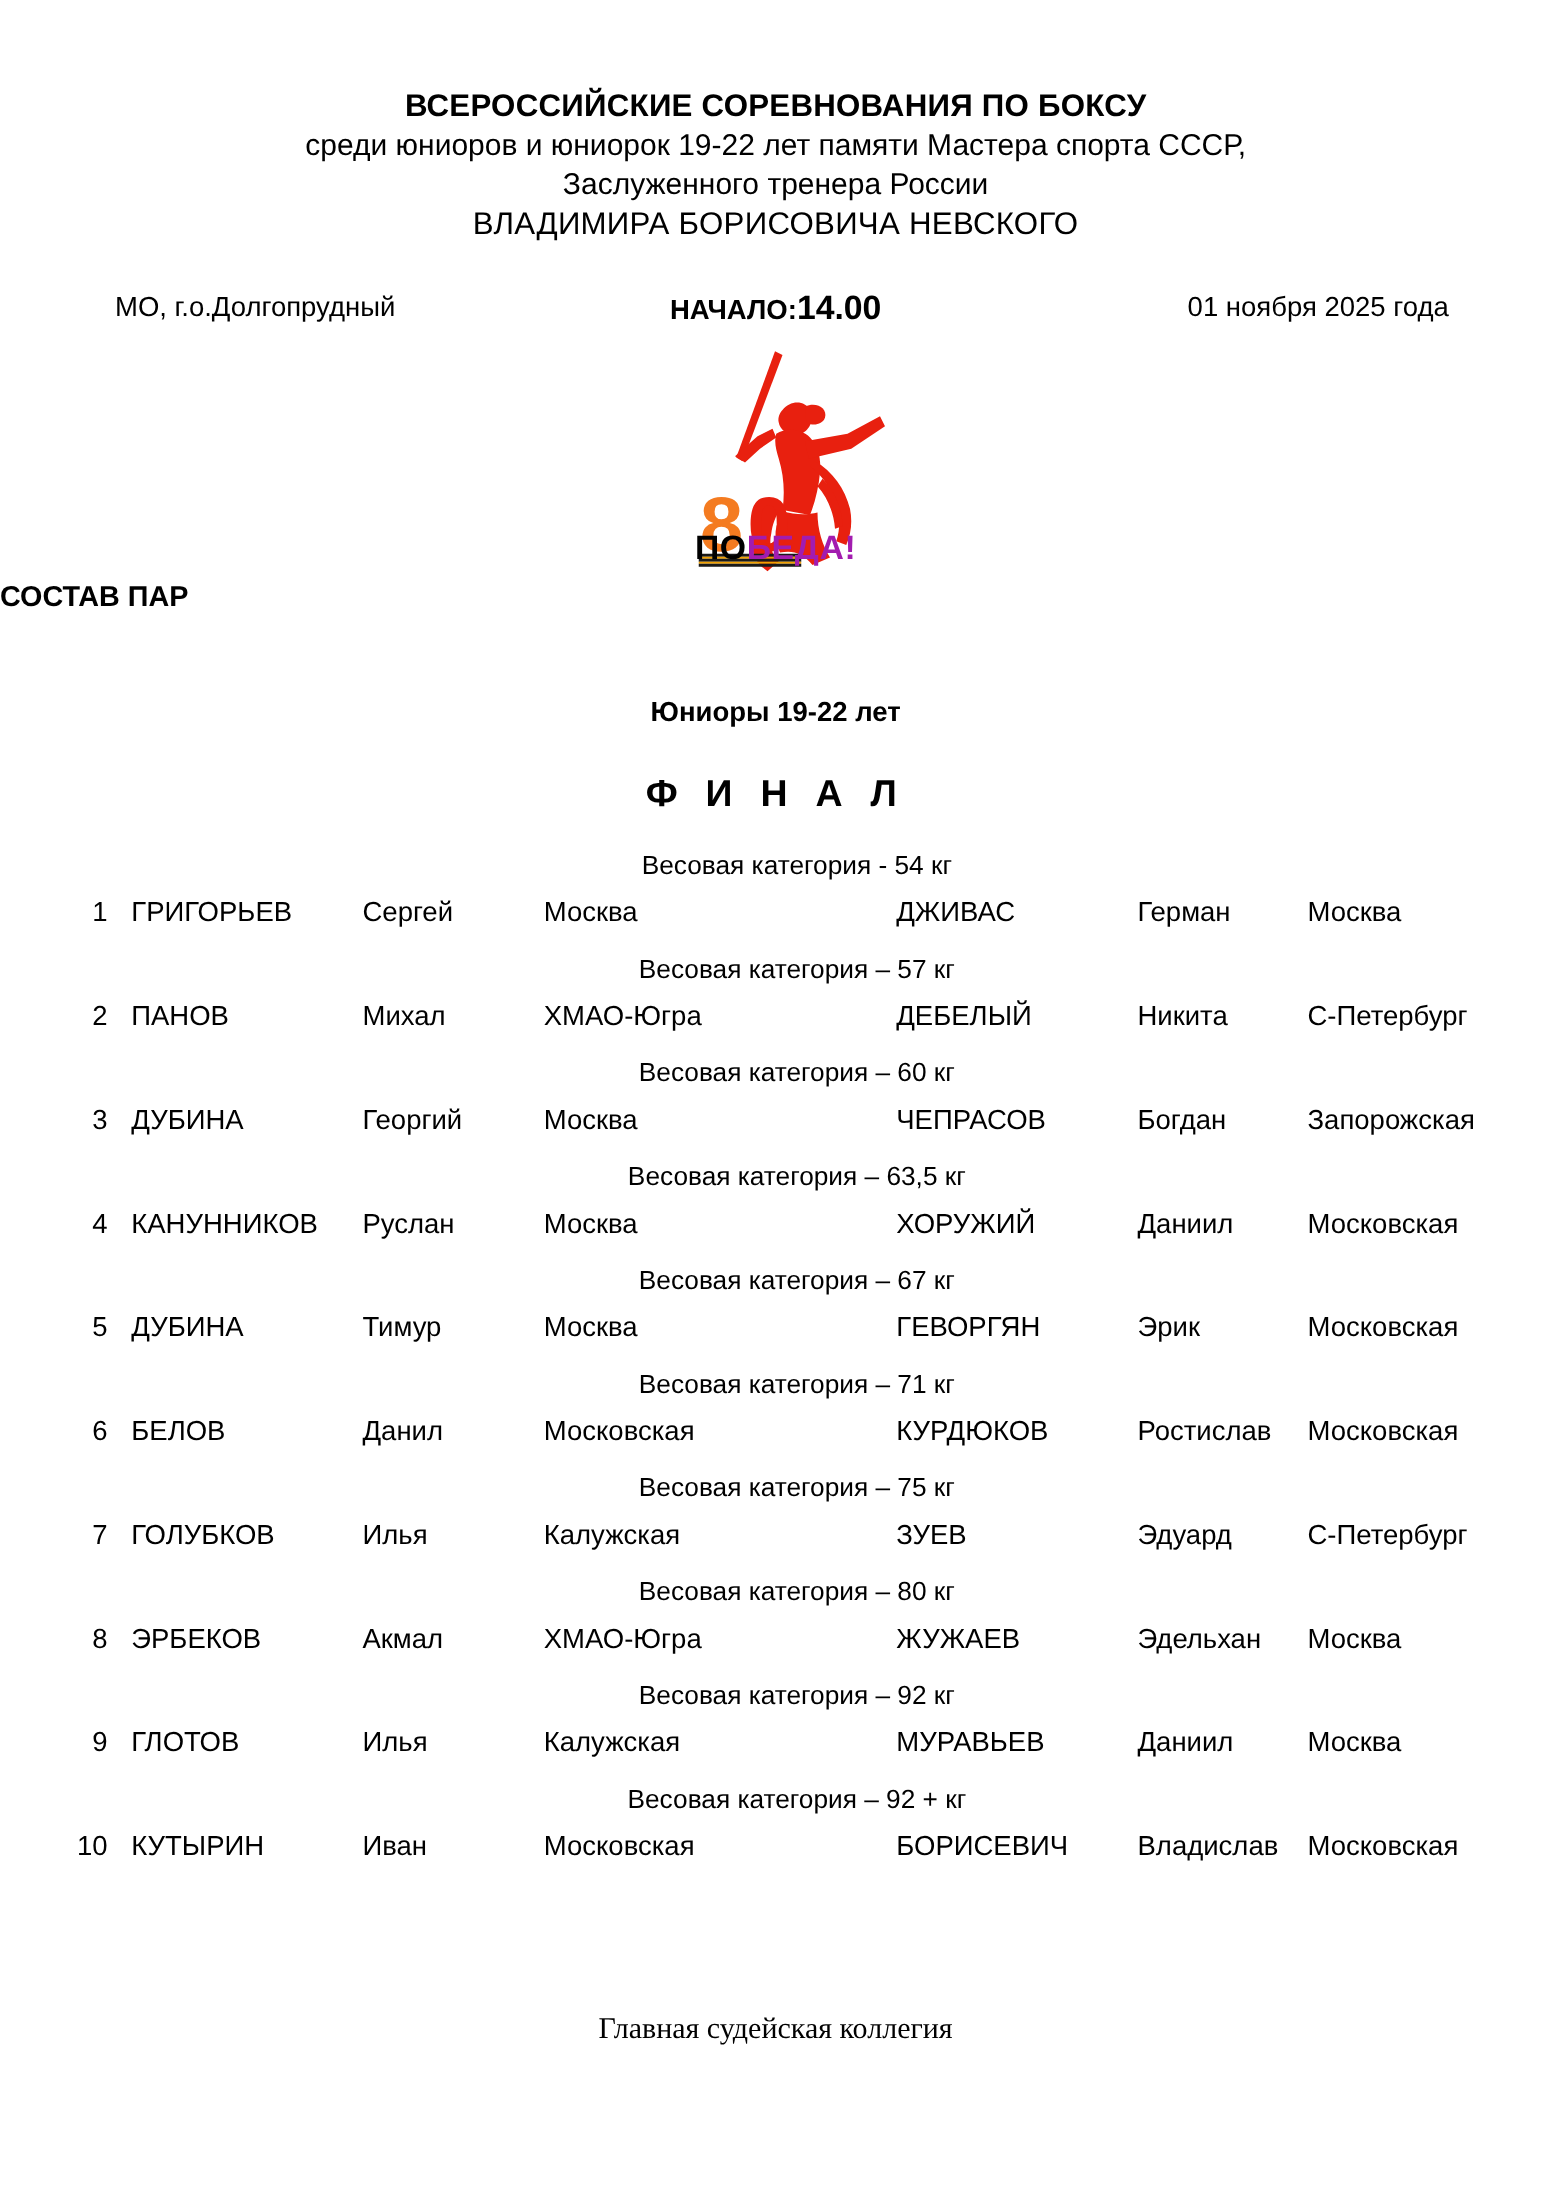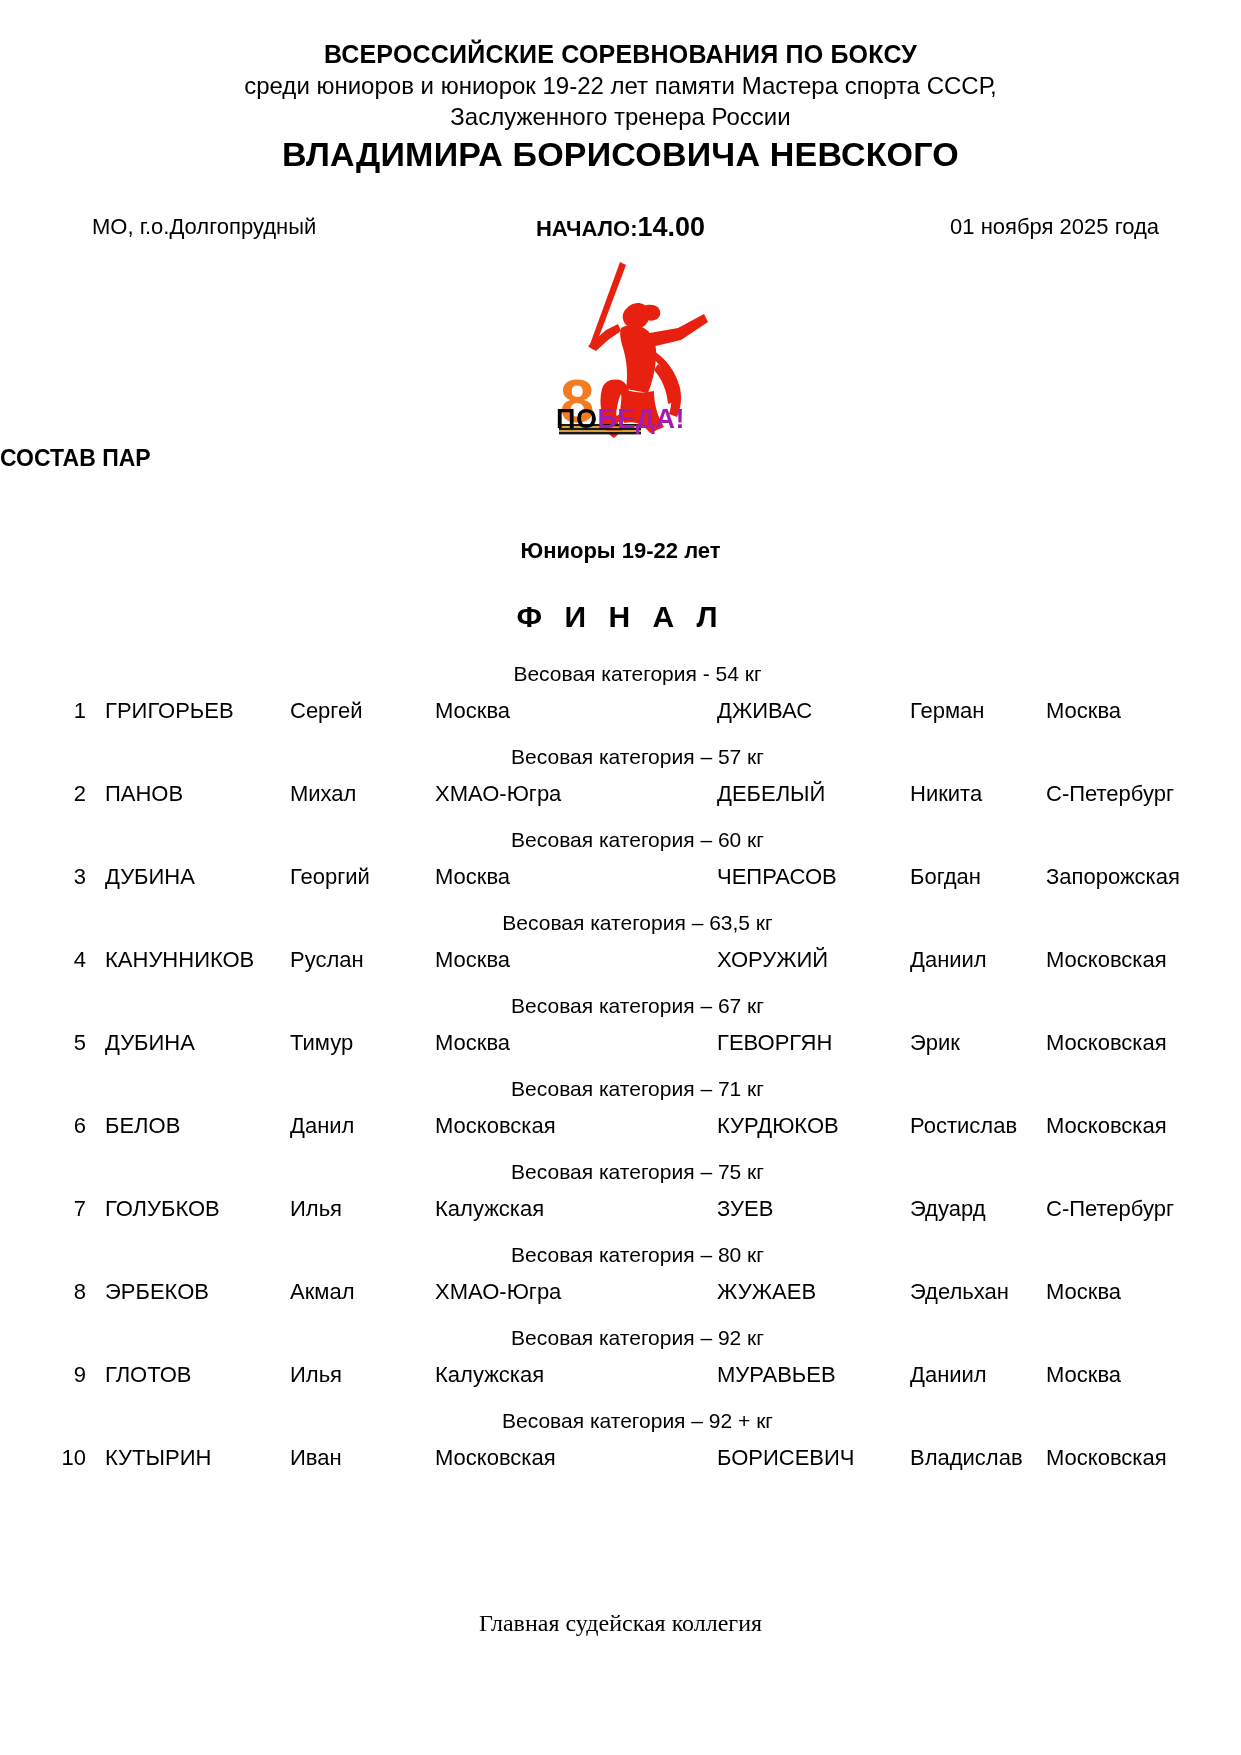--- a/index.html
+++ b/index.html
@@ -14,37 +14,37 @@
     margin: 0 auto;
     background: #ffffff;
     font-family: "Liberation Sans", sans-serif;
     color: #000000;
     overflow: hidden;
   }
 
   
   .header {
     text-align: center;
-    padding-top: 38px;
+    padding-top: 69px;
   }
   .header .line1 {
     font-size: 25px;
     font-weight: bold;
     letter-spacing: 0.2px;
     line-height: 1.28;
   }
   .header .line2,
   .header .line3 {
     font-size: 24px;
     font-weight: normal;
     line-height: 1.3;
   }
   .header .line4 {
-    font-size: 34px;
-    font-weight: bold;
+    font-size: 25px;
+    font-weight: normal;
     line-height: 1.35;
     letter-spacing: 0.2px;
   }
 
   
   .info-row {
     position: relative;
     margin-top: 36px;
     height: 34px;
     padding-left: 20px;

